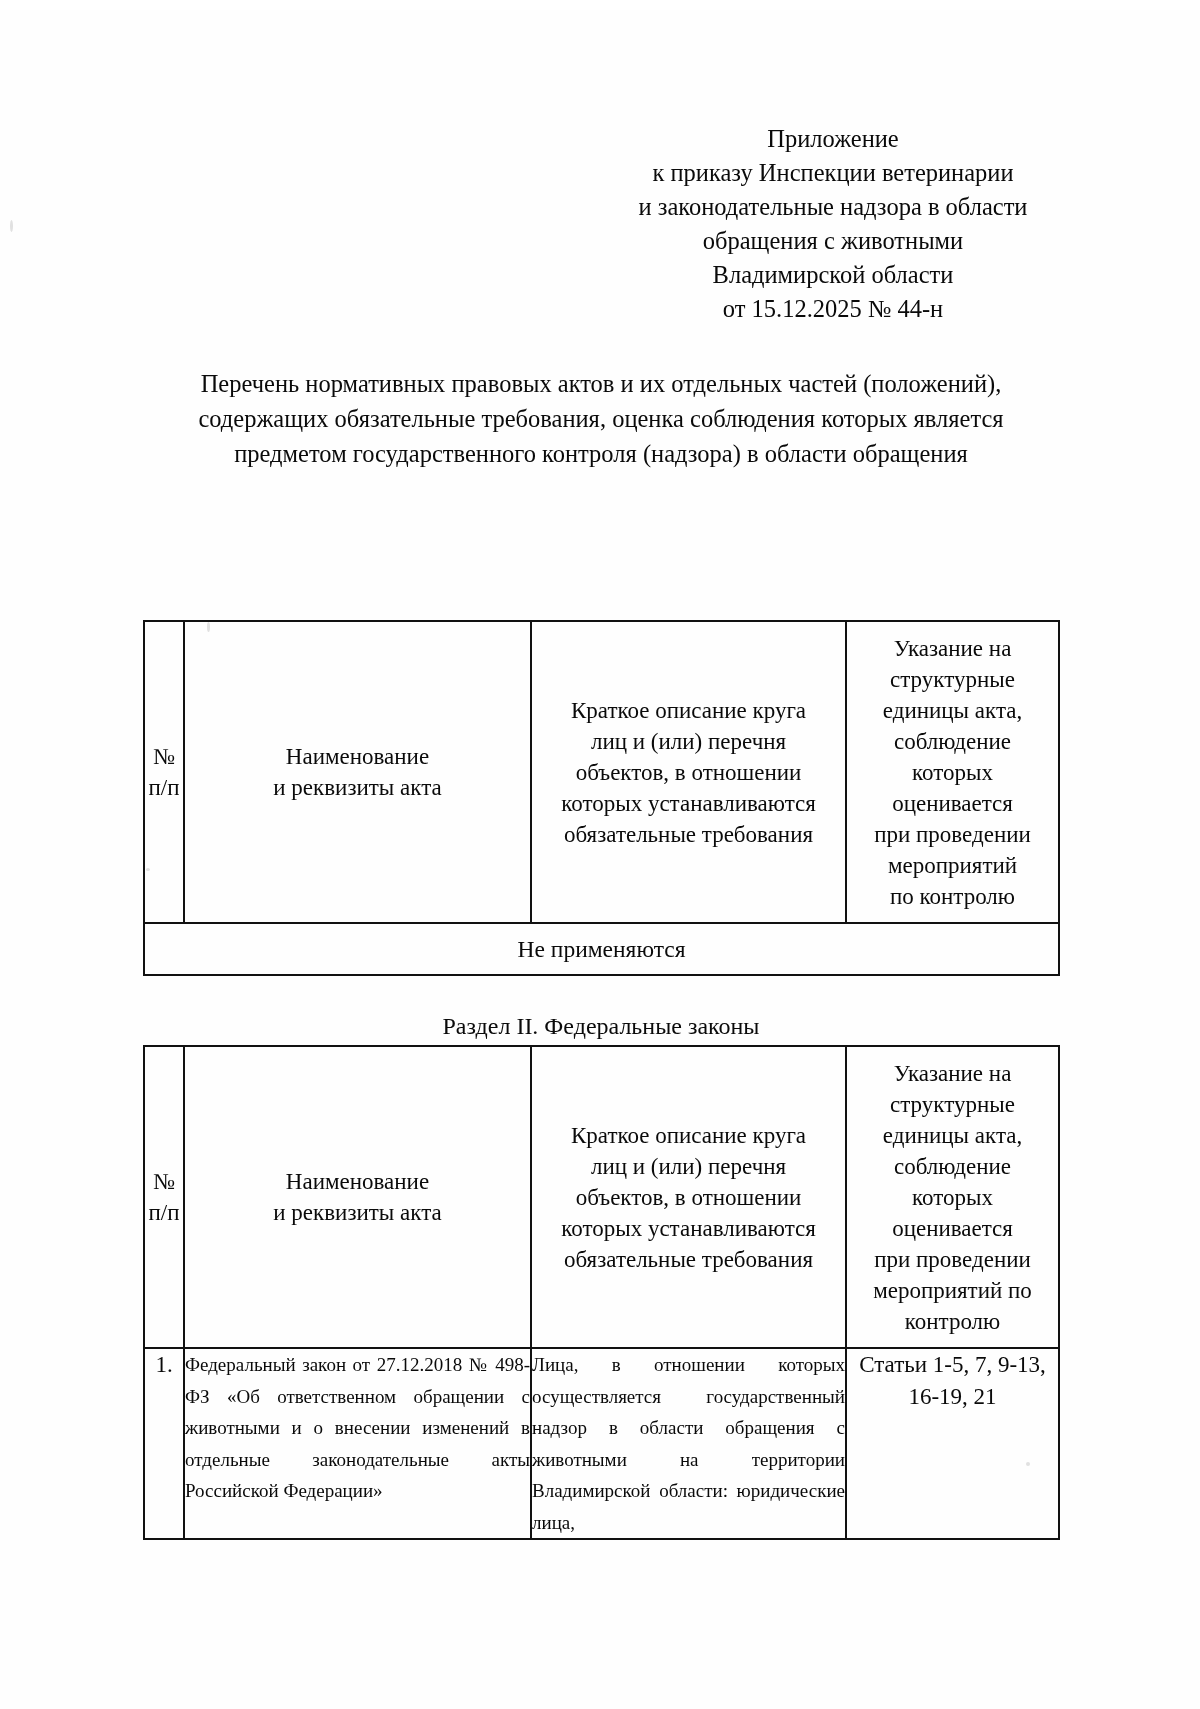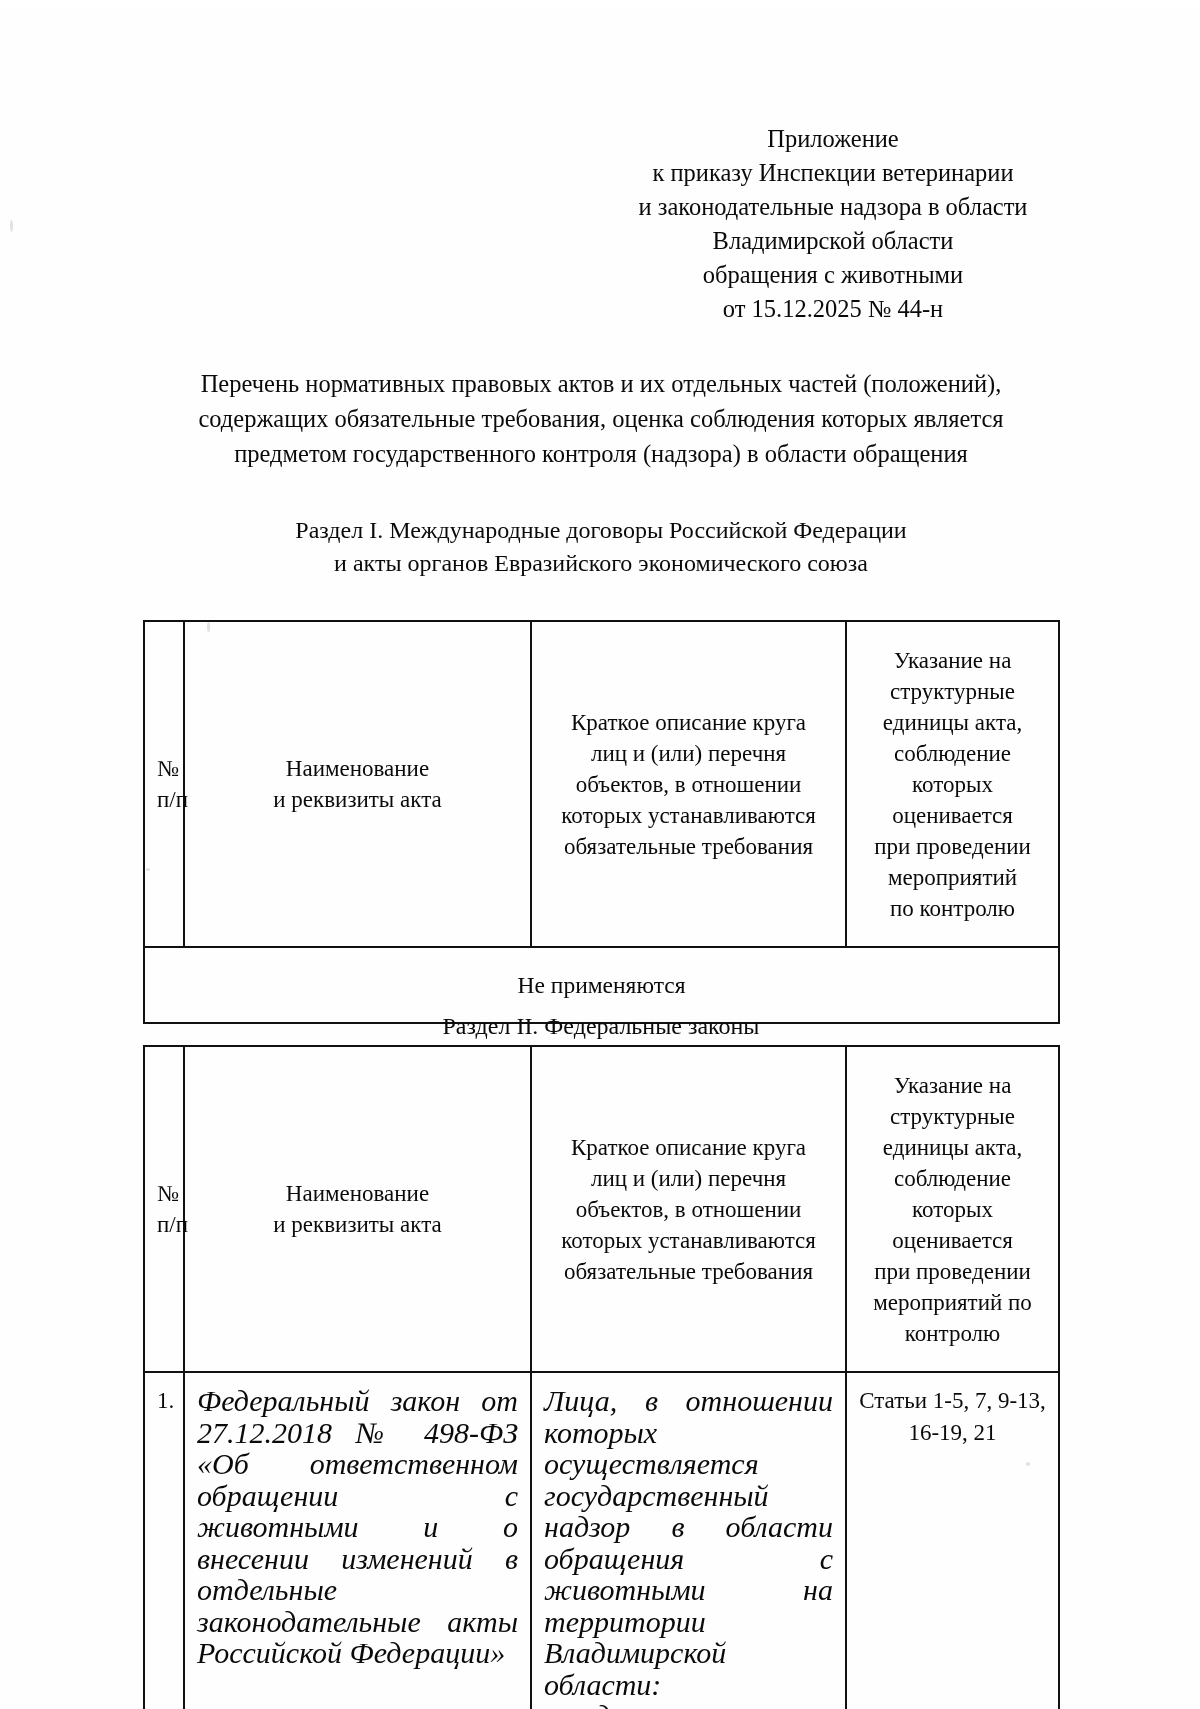--- a/index.html
+++ b/index.html
@@ -61,21 +61,21 @@
     border-collapse: collapse;
     table-layout: fixed;
     font-size: 23px;
     line-height: 31px;
   }
   #table-section-1 { top: 610px; }
   #table-section-2 { top: 1035px; }
 
   .nptable td, .nptable th {
     border: 2px solid #111111;
-    padding: 12px;
+    padding: 0;
     vertical-align: middle;
     font-weight: normal;
   }
 
   .col-num   { width: 40px; }
   .col-name  { width: 347px; }
   .col-desc  { width: 315px; }
   .col-units { width: 213px; }
 
   .hdr-cell {
@@ -99,23 +99,22 @@
   .cell-num {
     text-align: center;
     padding: 9px 4px 0 0;
     font-size: 23px;
   }
   .cell-just {
     text-align: justify;
     text-align-last: left;
     hyphens: none;
     padding: 9px 7px 10px 8px;
-    font-size: 30px;
+    font-size: 19px;
     line-height: 31.5px;
-    font-style: italic;
   }
   .cell-plain {
     text-align: center;
     padding: 9px 6px 10px 8px;
     font-size: 23px;
     line-height: 31.5px;
   }
   .cell-just p, .cell-plain p { margin: 0; }
   .cell-just p { text-align: justify; text-align-last: left; }
 
@@ -129,35 +128,31 @@
 </style>
 </head>
 <body>
 
 <div class="page">
 
   <div class="doc-header">
     <div class="hline">Приложение</div>
     <div class="hline">к приказу Инспекции ветеринарии</div>
     <div class="hline">и законодательные надзора в области</div>
+    <div class="hline">обращения с животными</div>
     <div class="hline">Владимирской области</div>
-    <div class="hline">обращения с животными</div>
     <div class="hline">от 15.12.2025 № 44-н</div>
   </div>
 
   <div class="doc-title">
     <div>Перечень нормативных правовых актов и их отдельных частей (положений),</div>
     <div>содержащих обязательные требования, оценка соблюдения которых является</div>
     <div>предметом государственного контроля (надзора) в области обращения</div>
   </div>
 
-  <div class="section-heading" id="section-1-heading">
-    <div>Раздел I. Международные договоры Российской Федерации</div>
-    <div>и акты органов Евразийского экономического союза</div>
-  </div>
 
   <table class="nptable" id="table-section-1">
     <colgroup>
       <col class="col-num">
         <col class="col-name">
         <col class="col-desc">
         <col class="col-units">
     </colgroup>
     <tbody>
       <tr>

